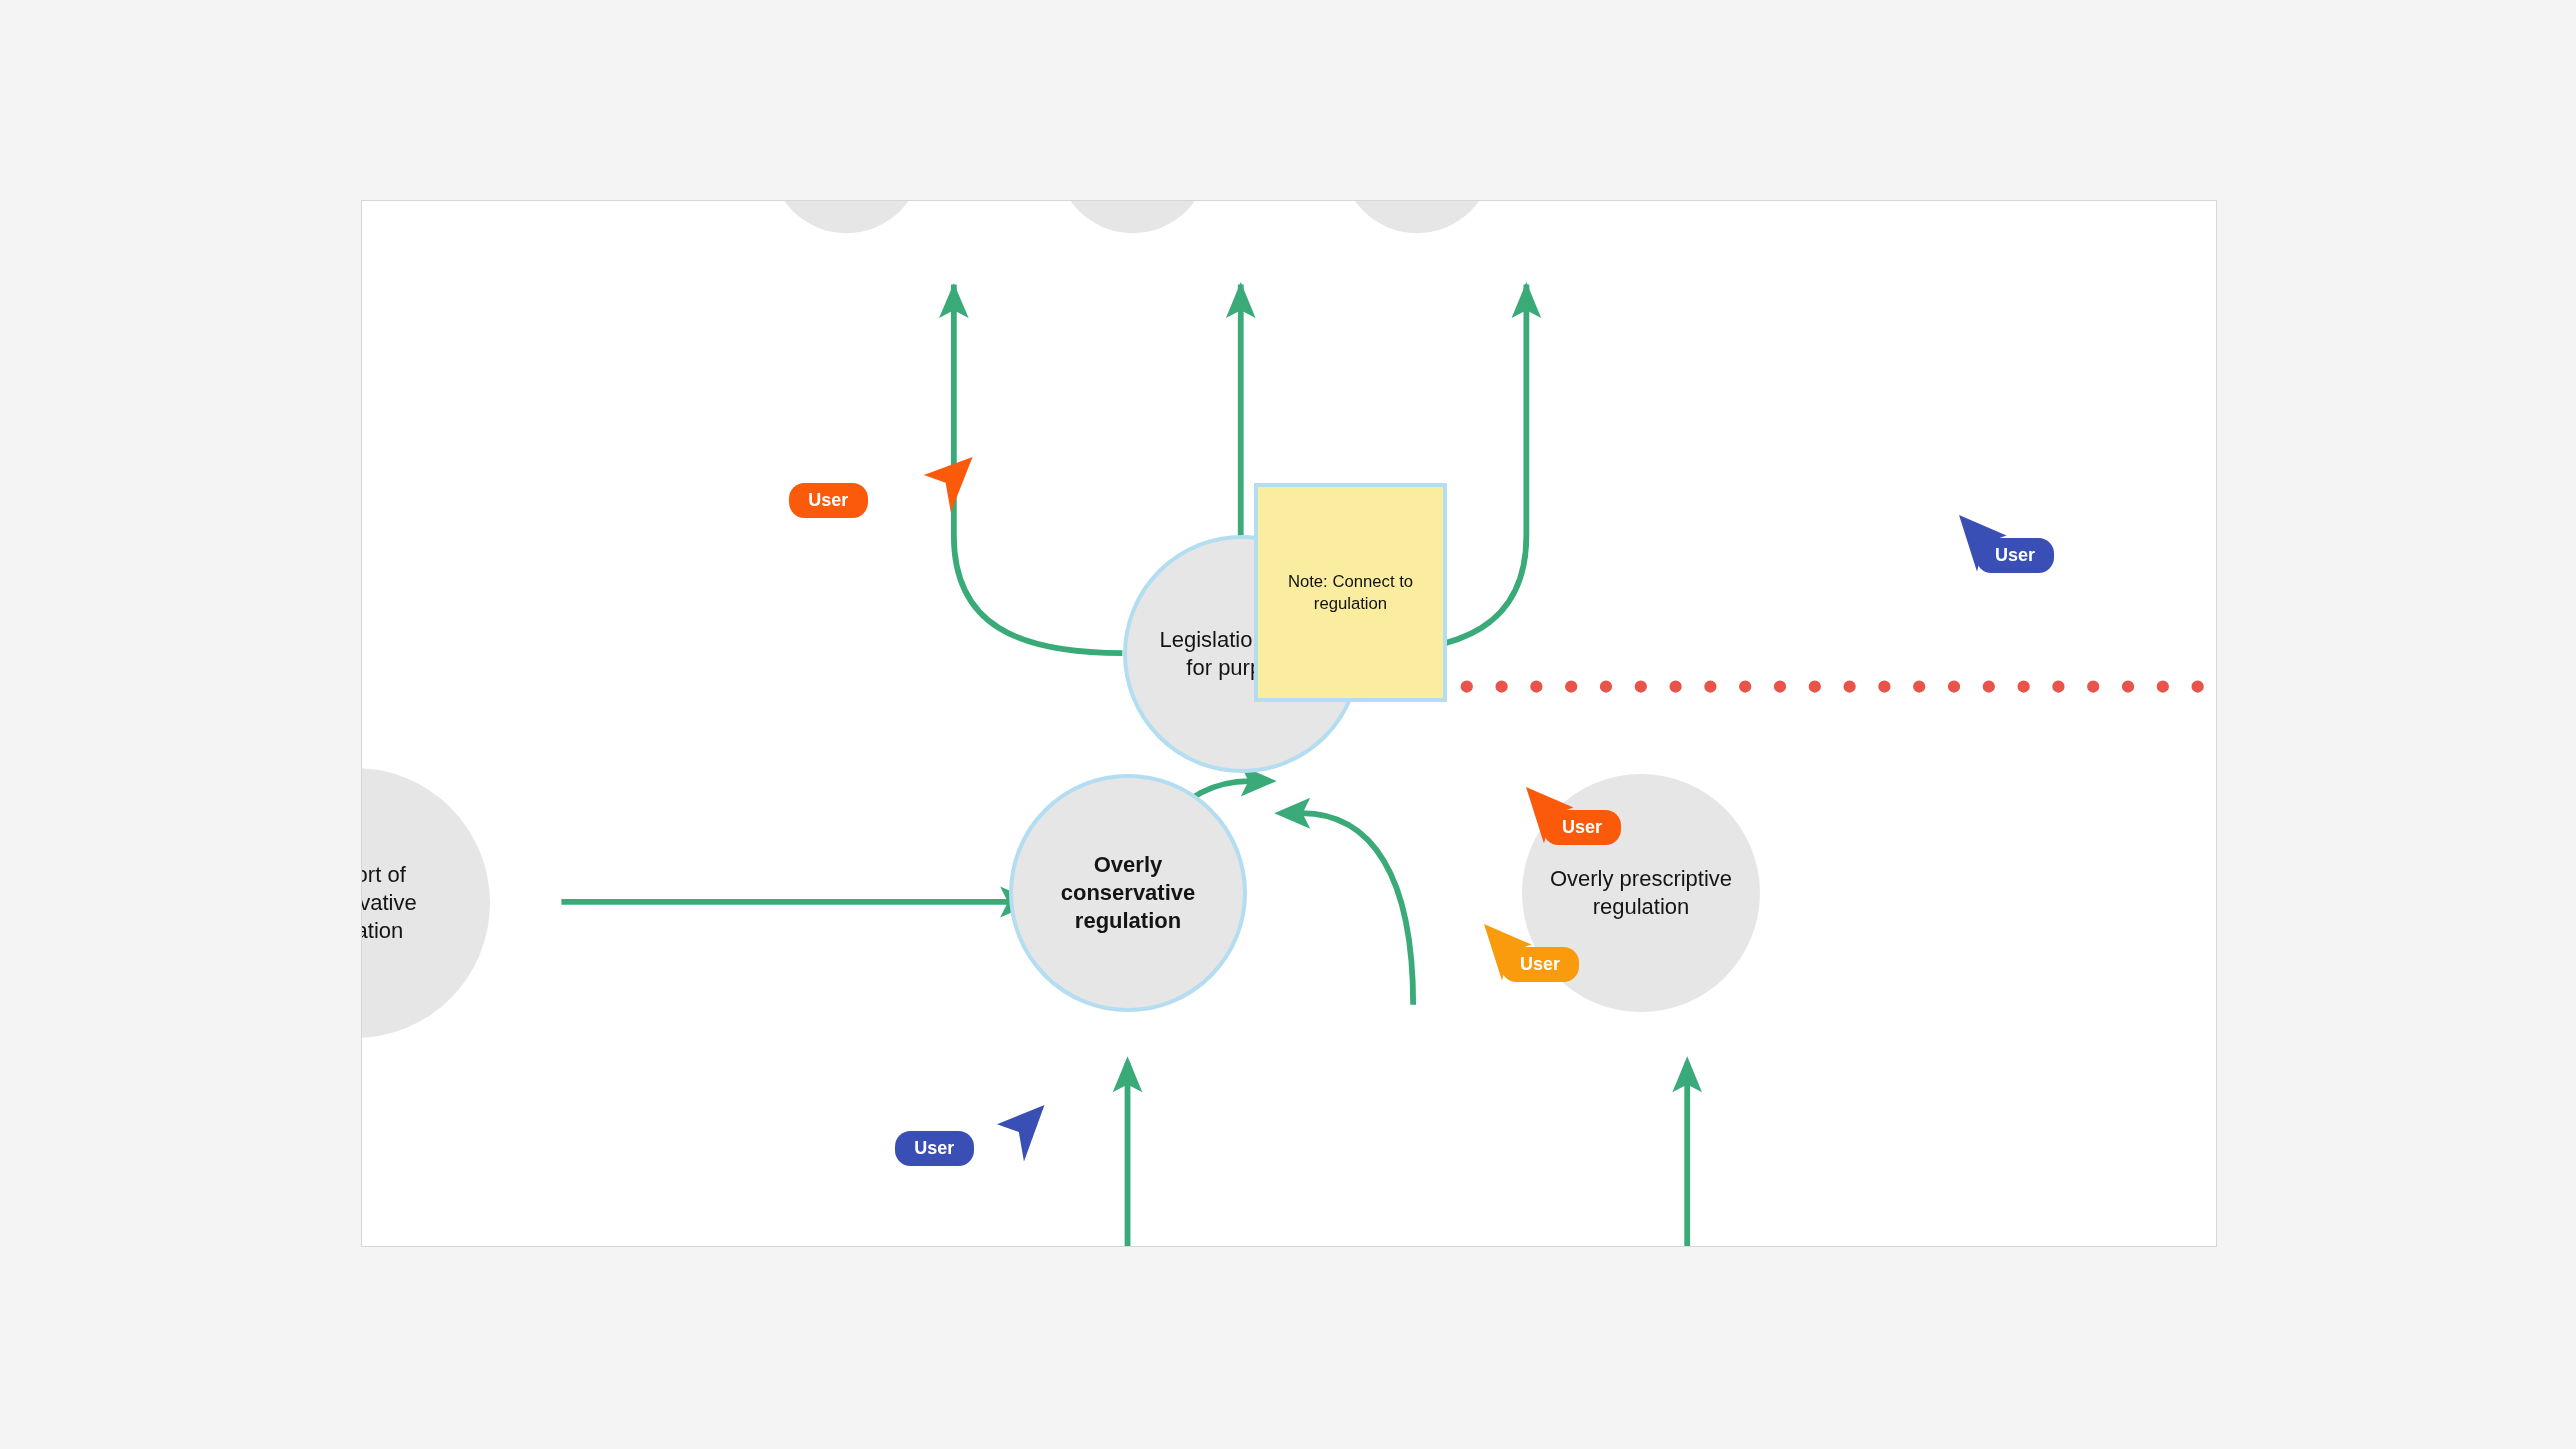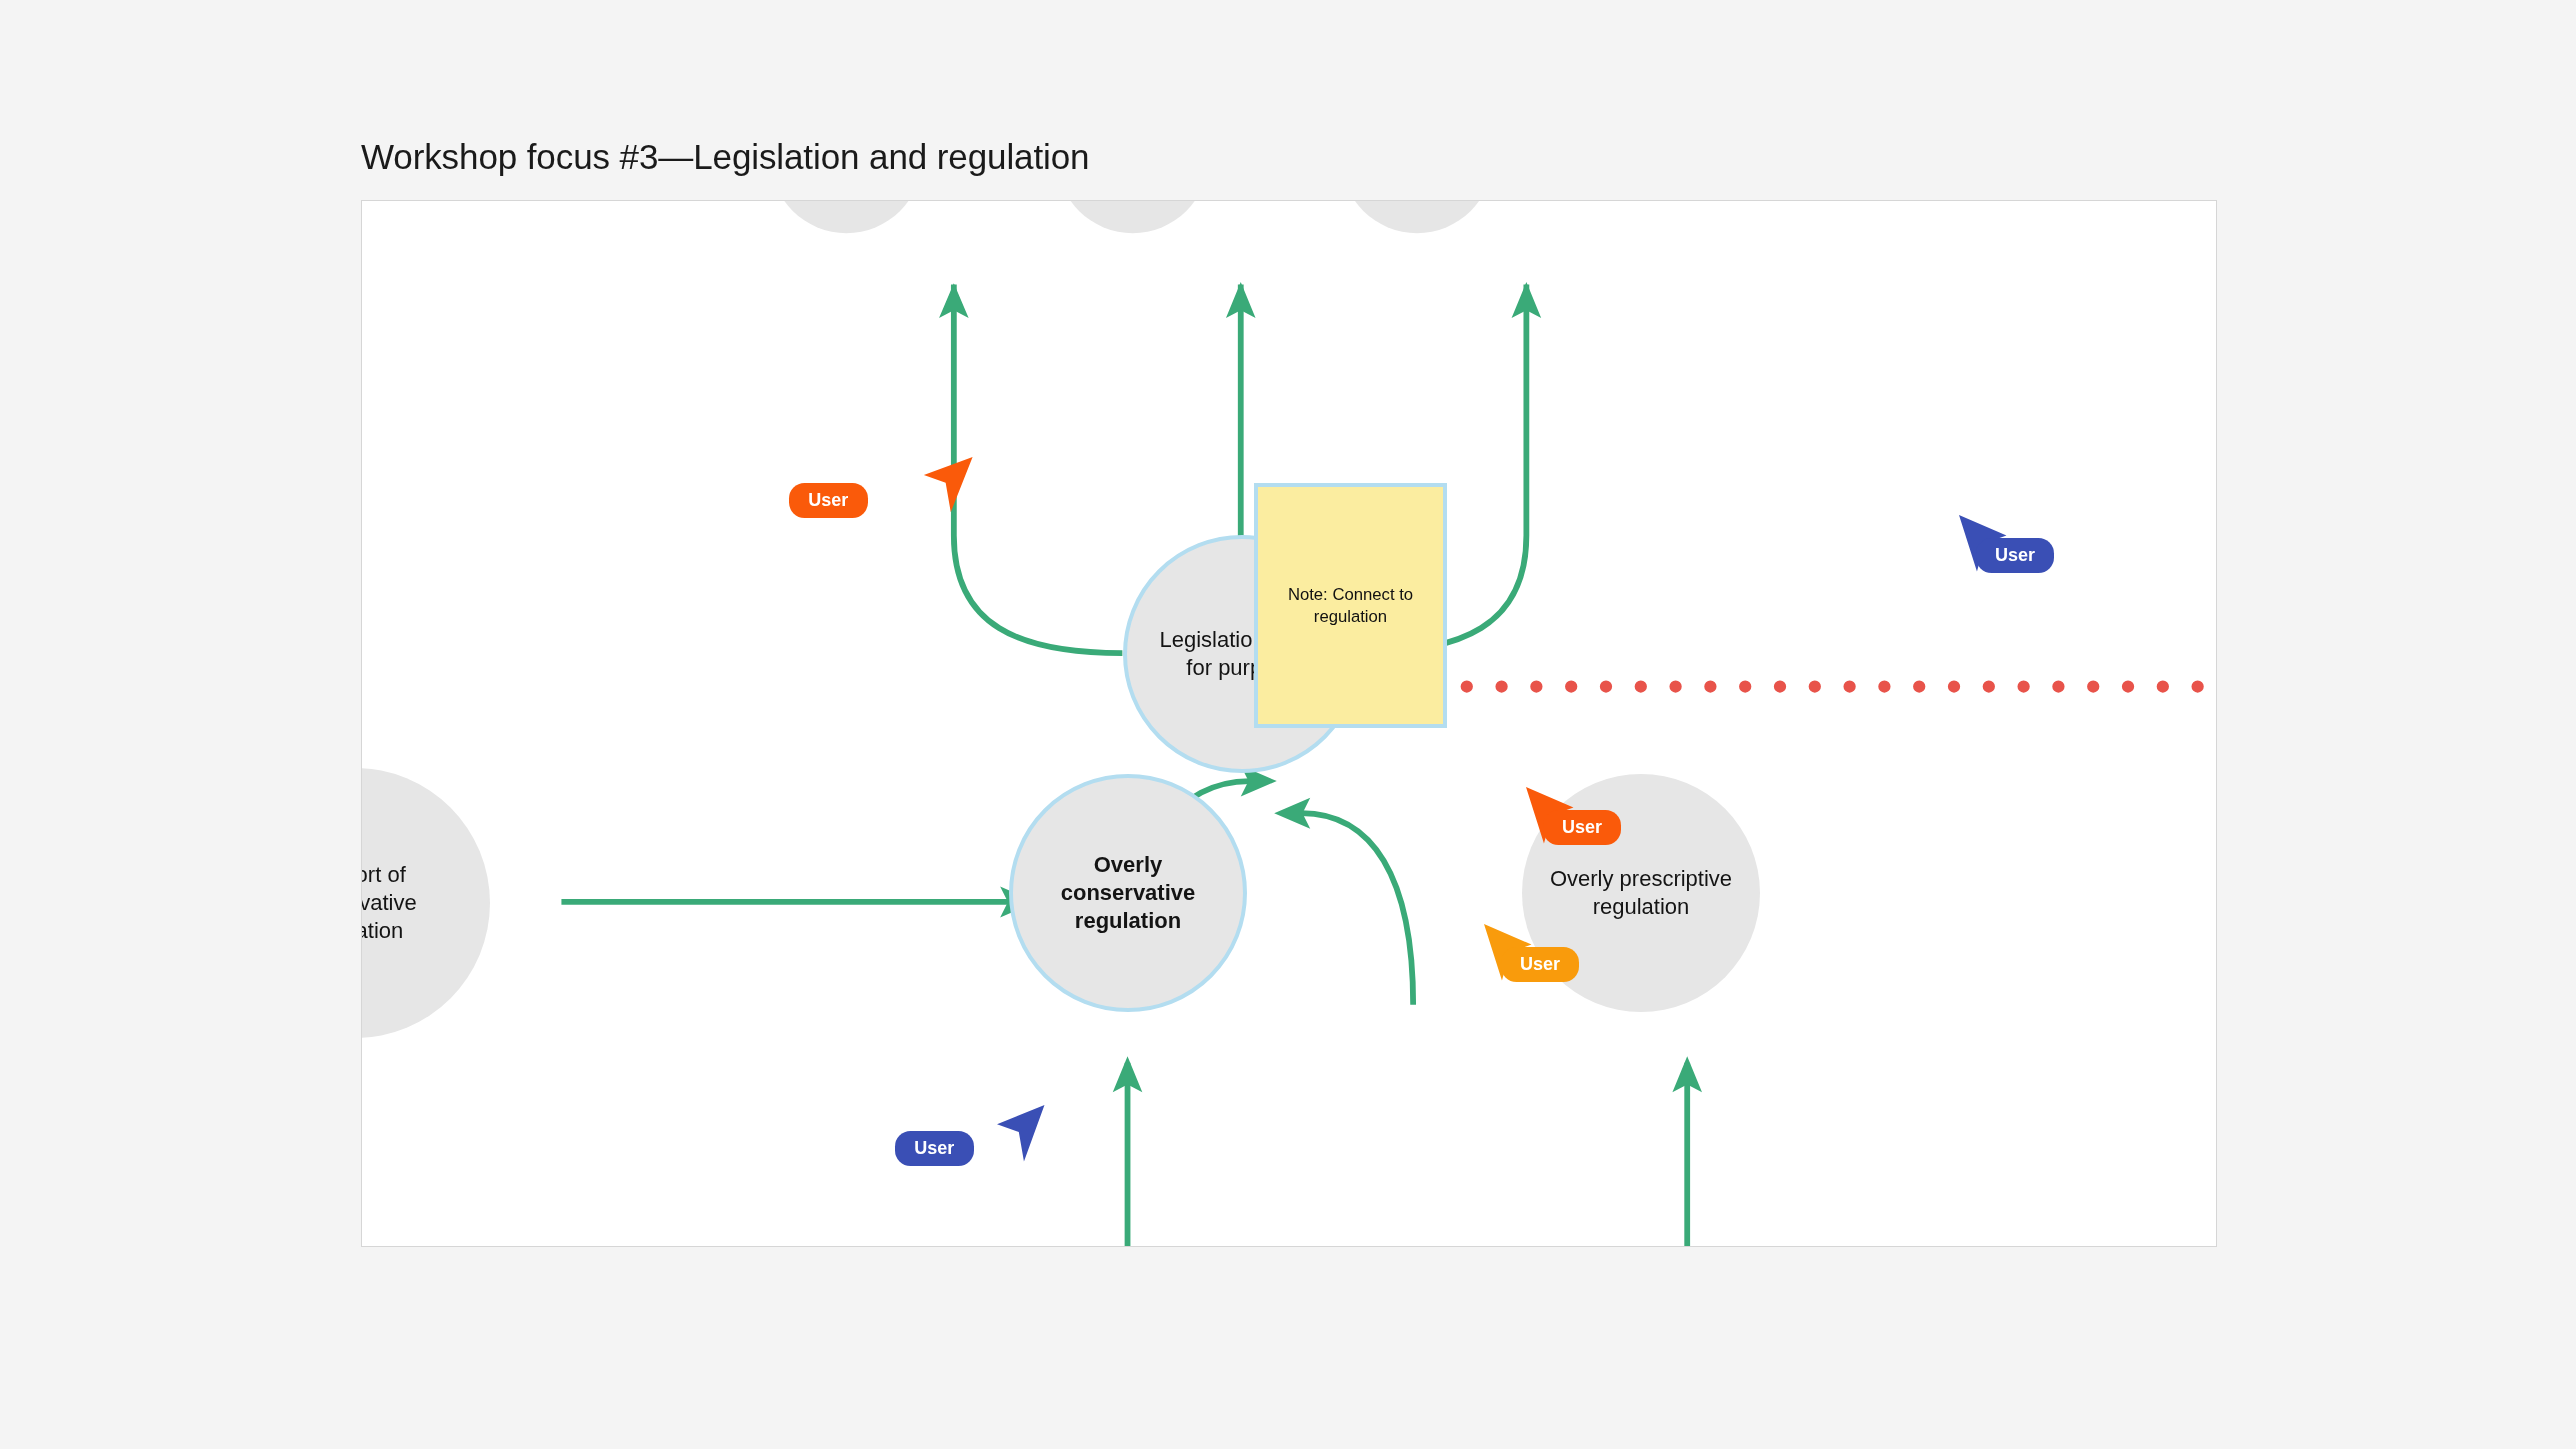--- a/index.html
+++ b/index.html
@@ -74,21 +74,21 @@
     border: 4.5px solid #b3ddf0;
   }
   .node.plain { border: none; }
 
   
   #sticky-note {
     position: absolute;
     left: 892px;
     top: 282px;
     width: 193px;
-    height: 245px;
+    height: 219px;
     background: #fbeda0;
     border: 4.5px solid #b3ddf0;
     box-sizing: border-box;
     display: flex;
     align-items: center;
     justify-content: center;
   }
   #sticky-note .note-text {
     font-size: 16.7px;
     line-height: 1.3;
@@ -113,21 +113,20 @@
     padding: 7.7px 19.3px 9px 19.3px;
     white-space: nowrap;
     line-height: 1;
   }
 </style>
 </head>
 <body>
 
 <div id="board">
 
-  <div id="page-title">Workshop focus #3—Legislation and regulation</div>
 
   <div id="canvas-frame">
 
     <svg id="edge-layer" viewBox="0 0 2882 1625" preserveAspectRatio="none">
       <defs>
         <marker id="arrow-up" markerWidth="9" markerHeight="9" refX="4.5" refY="8" orient="auto-start-reverse" markerUnits="strokeWidth">
           <path d="M0,9 L4.5,0 L9,9 Z" fill="#3aaa78"></path>
         </marker>
       </defs>
 

